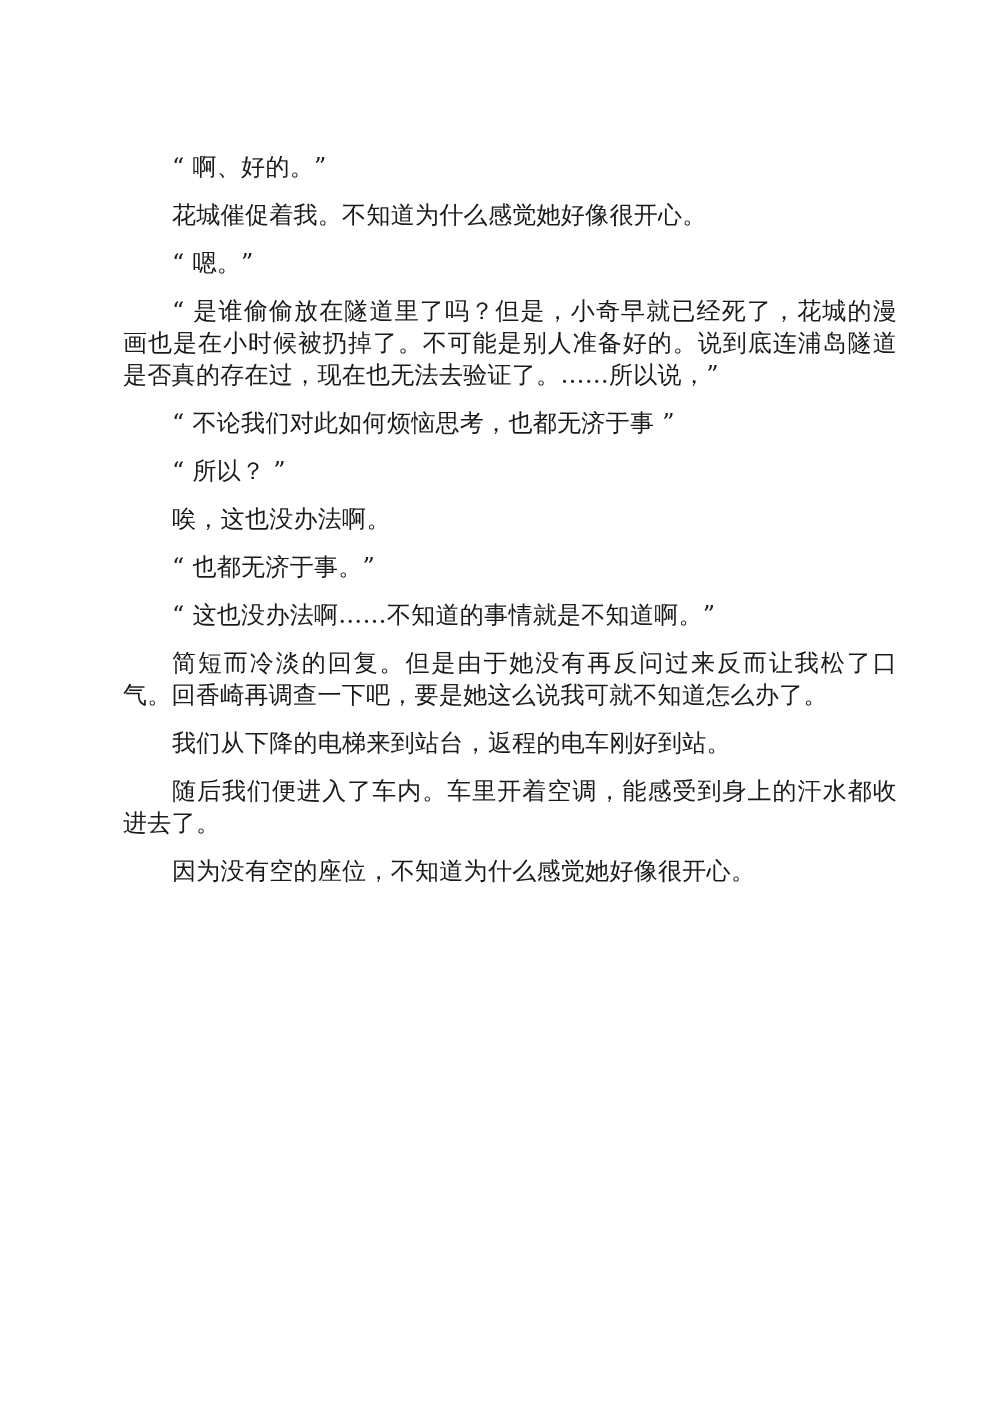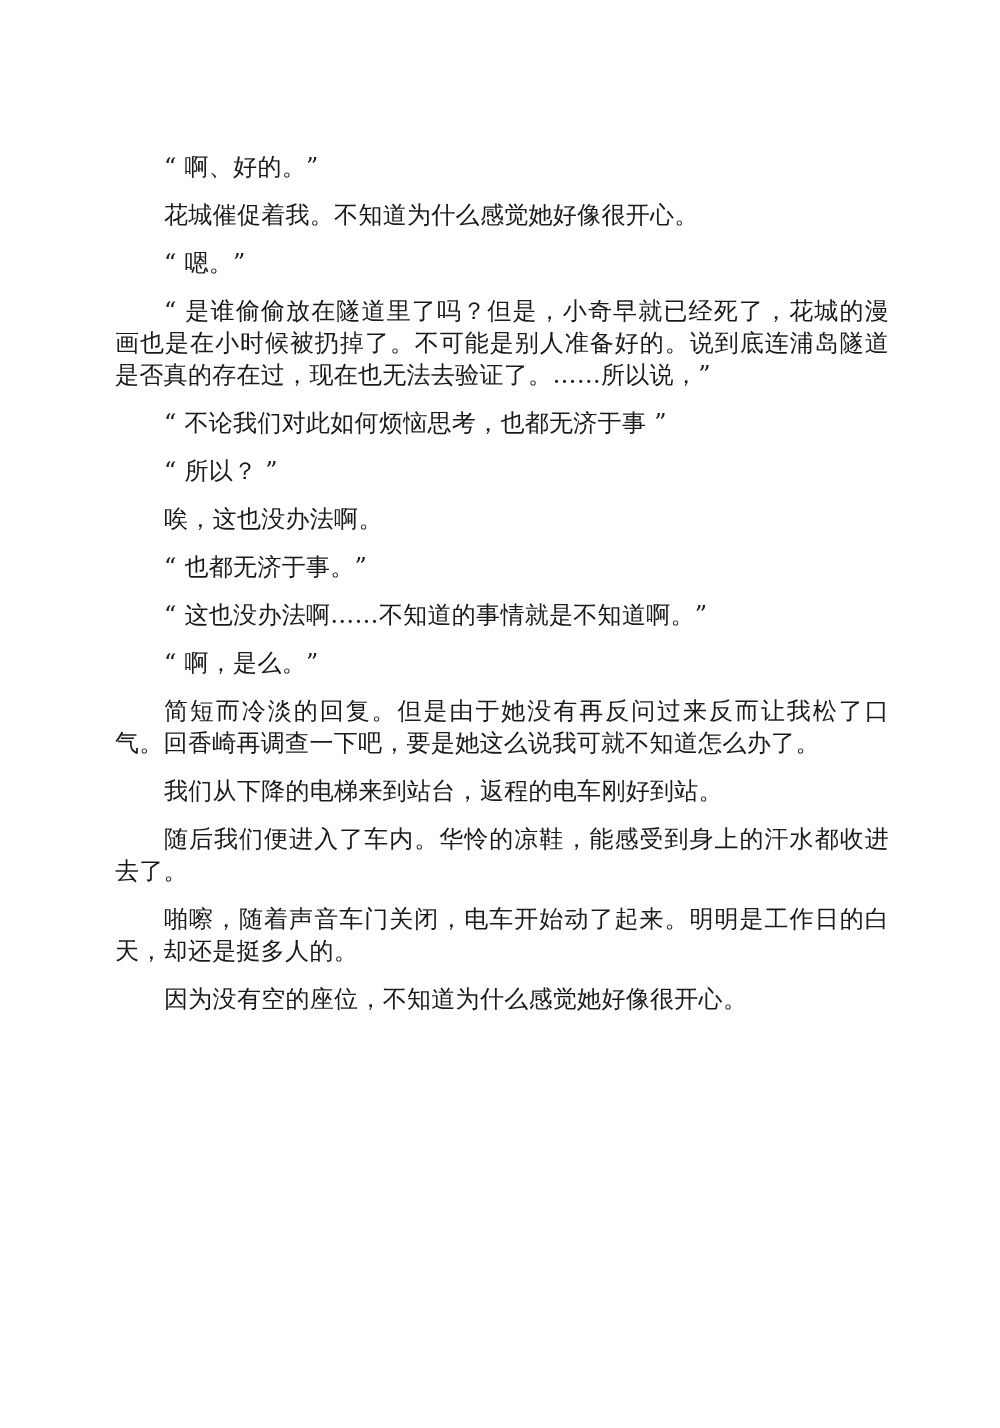--- a/index.html
+++ b/index.html
@@ -10,21 +10,21 @@
     body {
       width: 1000px;
       height: 1428px;
       position: relative;
       overflow: hidden;
       font-family: "DejaVu Serif", "Liberation Serif", serif;
       color: #1a1a1a;
     }
     .page {
       position: absolute;
-      left: 115px;
+      left: 123px;
       top: 151px;
       width: 774px;
     }
     .para {
       margin: 0 0 16px 0;
       font-size: 24px;
       line-height: 32px;
       text-indent: 49px;
       text-align: justify;
       letter-spacing: 0.3px;
@@ -37,19 +37,17 @@
 <div class="page">
   <p class="para">“ 啊、好的。”</p>
   <p class="para">花城催促着我。不知道为什么感觉她好像很开心。</p>
   <p class="para">“ 嗯。”</p>
   <p class="para">“ 是谁偷偷放在隧道里了吗？但是，小奇早就已经死了，花城的漫画也是在小时候被扔掉了。不可能是别人准备好的。说到底连浦岛隧道是否真的存在过，现在也无法去验证了。……所以说，”</p>
   <p class="para">“ 不论我们对此如何烦恼思考，也都无济于事 ”</p>
   <p class="para">“ 所以？ ”</p>
   <p class="para">唉，这也没办法啊。</p>
   <p class="para">“ 也都无济于事。”</p>
   <p class="para">“ 这也没办法啊……不知道的事情就是不知道啊。”</p>
-  <p class="para">“ 啊，是么。”</p>
   <p class="para">简短而冷淡的回复。但是由于她没有再反问过来反而让我松了口气。回香崎再调查一下吧，要是她这么说我可就不知道怎么办了。</p>
   <p class="para">我们从下降的电梯来到站台，返程的电车刚好到站。</p>
-  <p class="para">随后我们便进入了车内。华怜的凉鞋，能感受到身上的汗水都收进去了。</p>
-  <p class="para">啪嚓，随着声音车门关闭，电车开始动了起来。明明是工作日的白天，却还是挺多人的。</p>
+  <p class="para">随后我们便进入了车内。车里开着空调，能感受到身上的汗水都收进去了。</p>
   <p class="para">因为没有空的座位，不知道为什么感觉她好像很开心。</p>
 </div>
 
 </body></html>

